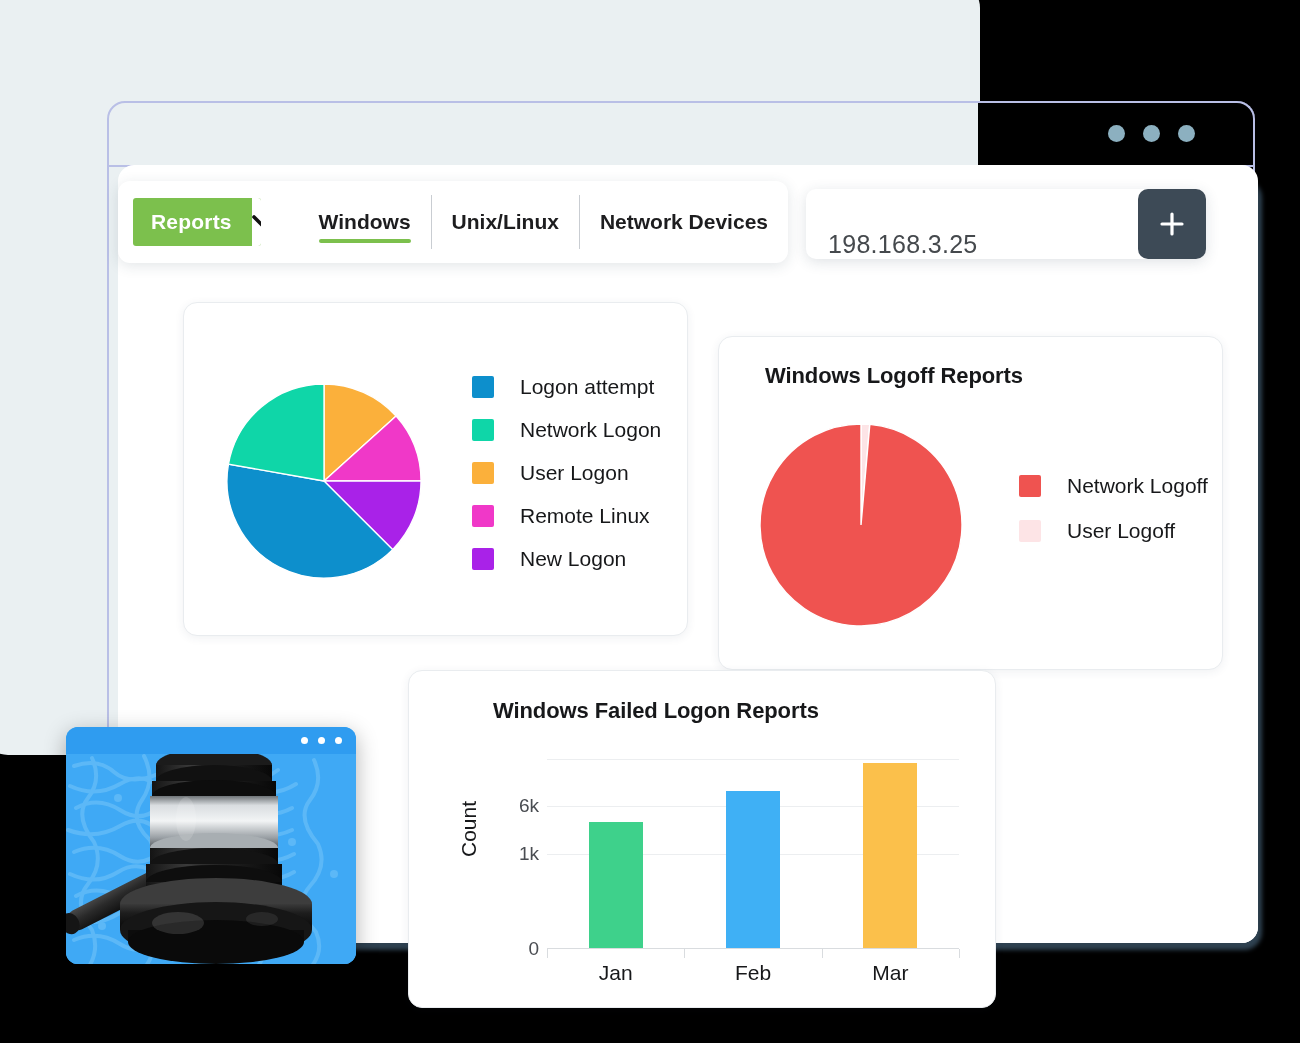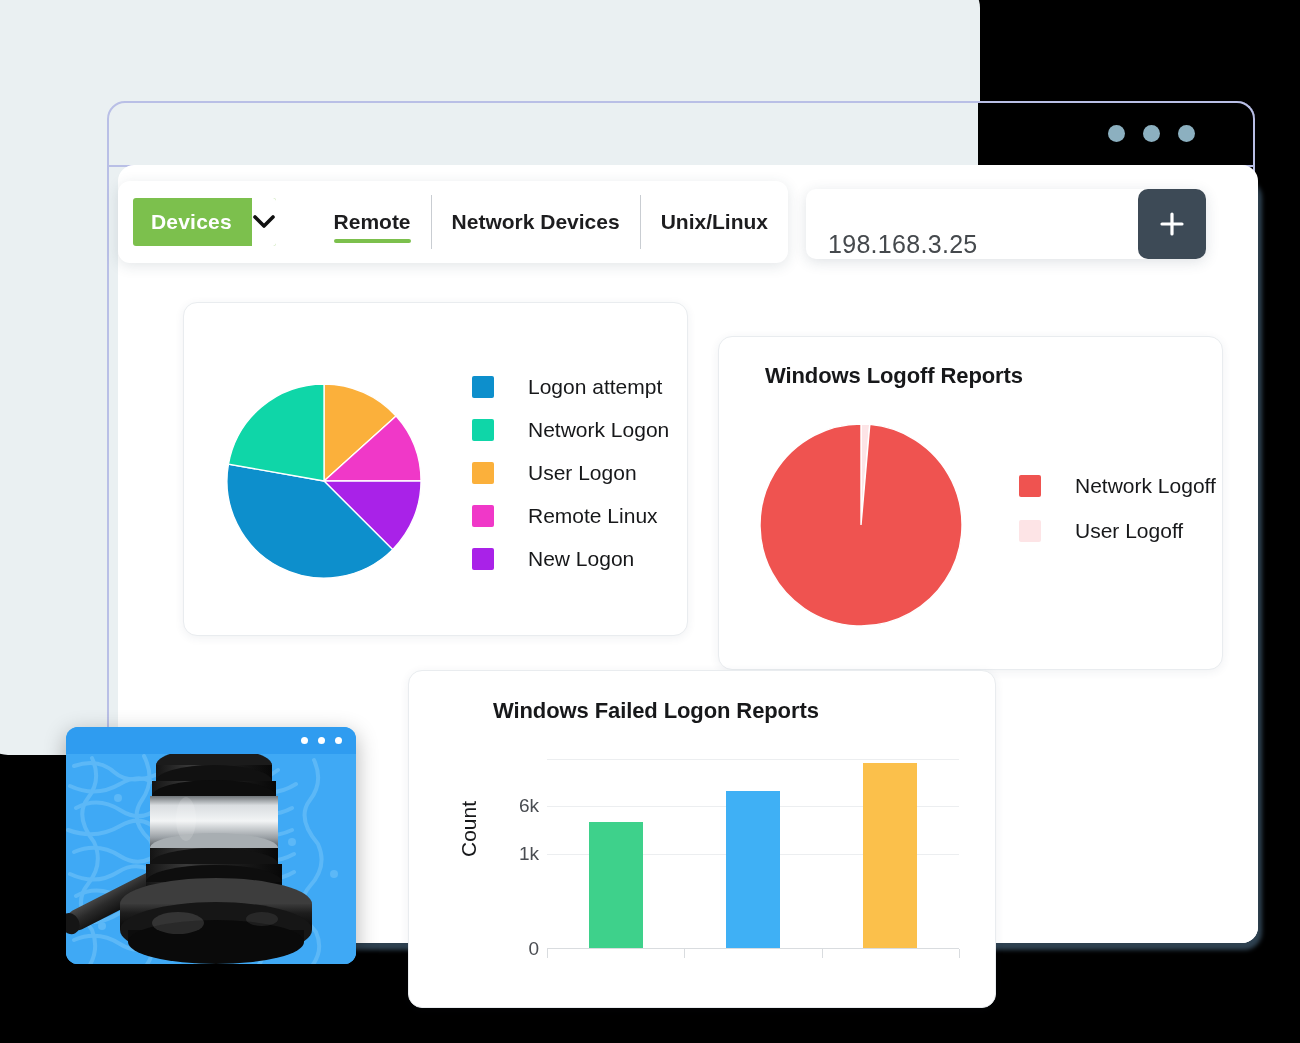--- a/index.html
+++ b/index.html
@@ -245,21 +245,21 @@
     position: absolute;
     display: flex;
     flex-direction: column;
   }
   #card-logon  .legend { left: 288px; top: 72px;  gap: 19px; }
   #card-logoff .legend { left: 300px; top: 137px; gap: 21px; }
 
   .legend-row {
     display: flex;
     align-items: center;
-    gap: 34px;
+    gap: 26px;
   }
   .legend-swatch {
     width: 22px; height: 22px;
     border-radius: 2px;
     flex: none;
   }
   .legend-label {
     font-size: 21px;
     color: #17181a;
     white-space: nowrap;
@@ -388,32 +388,32 @@
     </div>
   </div>
 
   <div class="app-panel-shadow"></div>
 
   <div class="app-panel"></div>
   <div class="app-panel-body"></div>
 
   <div class="toolbar">
     <div class="devices-select">
-      <span class="devices-label">Devices</span>
+      <span class="devices-label">Reports</span>
       <span class="devices-caret">
         <svg width="22" height="14" viewBox="0 0 22 14" aria-hidden="true">
           <path d="M2 2 L11 11 L20 2" fill="none" stroke="#111111" stroke-width="3.6" stroke-linecap="round" stroke-linejoin="round"></path>
         </svg>
       </span>
     </div>
 
     <div class="tabs">
-      <div class="tab active">Remote</div>
+      <div class="tab active">Windows</div>
+      <div class="tab">Unix/Linux</div>
       <div class="tab">Network Devices</div>
-      <div class="tab">Unix/Linux</div>
     </div>
   </div>
 
   <div class="ipbox">
     <div class="ip-value" title="Enter IP address">198.168.3.25</div>
     <div class="ip-add-btn">
       <svg width="30" height="30" viewBox="0 0 30 30" aria-hidden="true">
         <path d="M15 5 V25 M5 15 H25" stroke="#ffffff" stroke-width="3.2" stroke-linecap="round"></path>
       </svg>
     </div>
@@ -492,20 +492,25 @@
       <div class="bc-grid" style="top: 104.762px;"></div>
           <div class="bc-grid" style="top: 57.1429px;"></div>
           <div class="bc-grid" style="top: 9.52381px;"></div>
           <div class="bc-bar" style="left: 41.6667px; height: 126.19px; background: rgb(62, 209, 139);"></div>
           <div class="bc-bar" style="left: 179px; height: 157.143px; background: rgb(63, 176, 245);"></div>
           <div class="bc-ticksep" style="left: 137.333px;"></div>
           <div class="bc-bar" style="left: 316.333px; height: 184.762px; background: rgb(251, 192, 75);"></div>
           <div class="bc-ticksep" style="left: 274.667px;"></div>
           <div class="bc-ticksep" style="left: 0px;"></div>
           <div class="bc-ticksep" style="left: 412px;"></div>
+        </div>
+      <div class="bc-xlabels" id="bc-xlabels">
+          <div class="bc-xlabel" style="left: 68.6667px;">Jan</div>
+          <div class="bc-xlabel" style="left: 206px;">Feb</div>
+          <div class="bc-xlabel" style="left: 343.333px;">Mar</div>
         </div>
     </div>
   </div>
 
   <div class="media-card">
     <div class="media-bg">
       <svg width="290" height="210" viewBox="0 0 290 210" aria-hidden="true">
         <rect width="290" height="210" fill="#3fa9f5"></rect>
         <g fill="none" stroke="#5cb8f7" stroke-width="4" stroke-linecap="round">
           <path d="M8 12 q24 -8 40 6 t44 2 q20 -10 36 4 t44 -2 q22 8 40 -6"></path>

